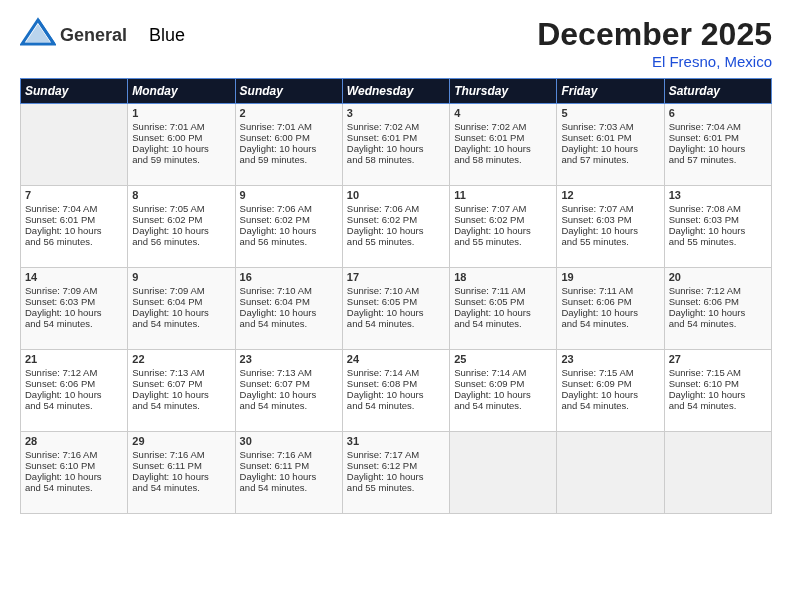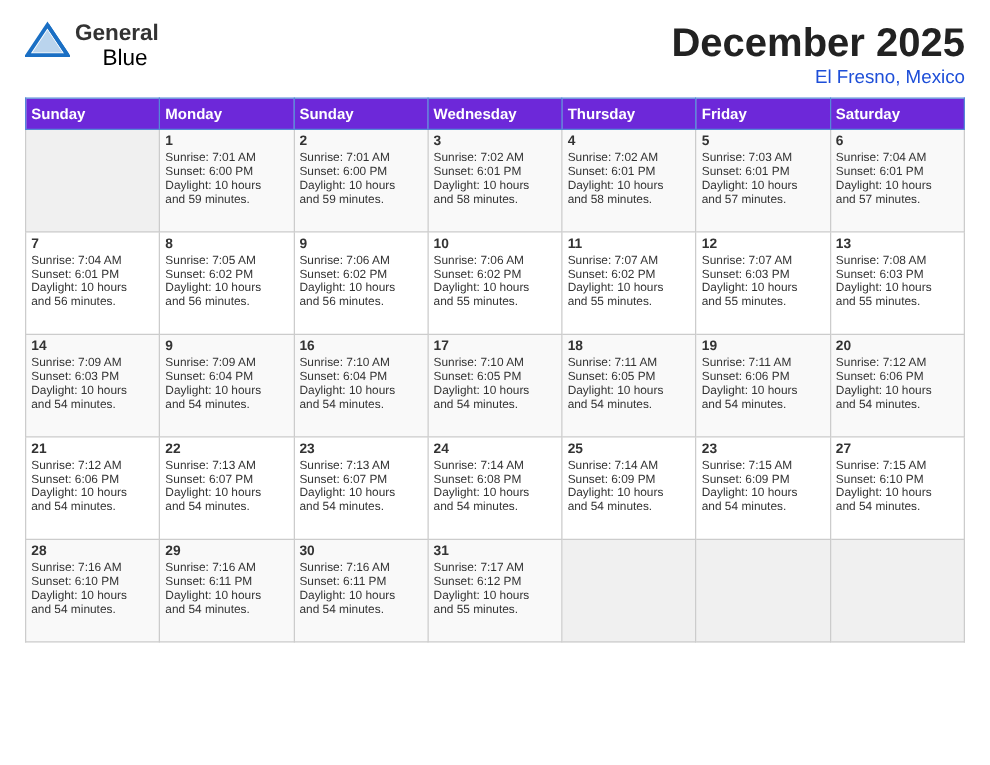--- a/index.html
+++ b/index.html
@@ -19,21 +19,20 @@
       justify-content: space-between;
       align-items: flex-start;
       margin-bottom: 8px;
     }
     .logo {
       display: flex;
       align-items: center;
     }
     .logo-text {
       display: flex;
-      flex-direction: column;
       line-height: 1.1;
     }
     .logo-general {
       font-size: 18px;
       font-weight: bold;
       color: #333;
     }
     .logo-blue {
       font-size: 18px;
       font-weight: normal;
@@ -52,27 +51,28 @@
     .location-title {
       font-size: 15px;
       color: #1d4ed8;
     }
     .calendar-table {
       width: 100%;
       border-collapse: collapse;
       table-layout: fixed;
     }
     .calendar-table th {
-      background: #6d28d9;
+      background: #0f172a;
       color: #fff;
       font-size: 12px;
       font-weight: bold;
       padding: 5px 4px;
       text-align: left;
       border: 1px solid #5588d8;
+      font-style: italic;
     }
     .calendar-table td {
       border: 1px solid #ccc;
       vertical-align: top;
       padding: 3px 4px;
       font-size: 9.5px;
       color: #333;
       height: 82px;
       background: #fff;
     }

